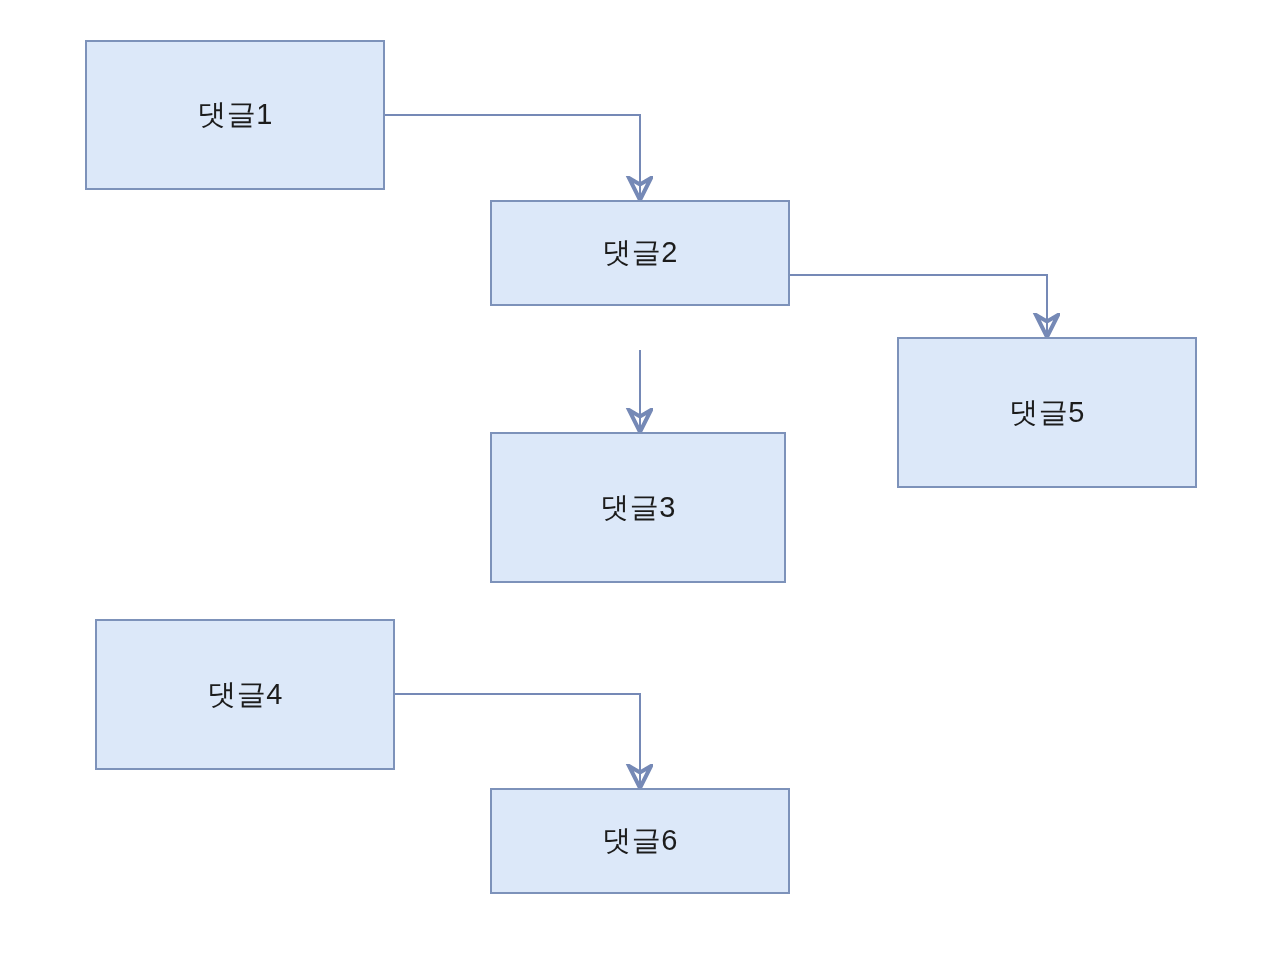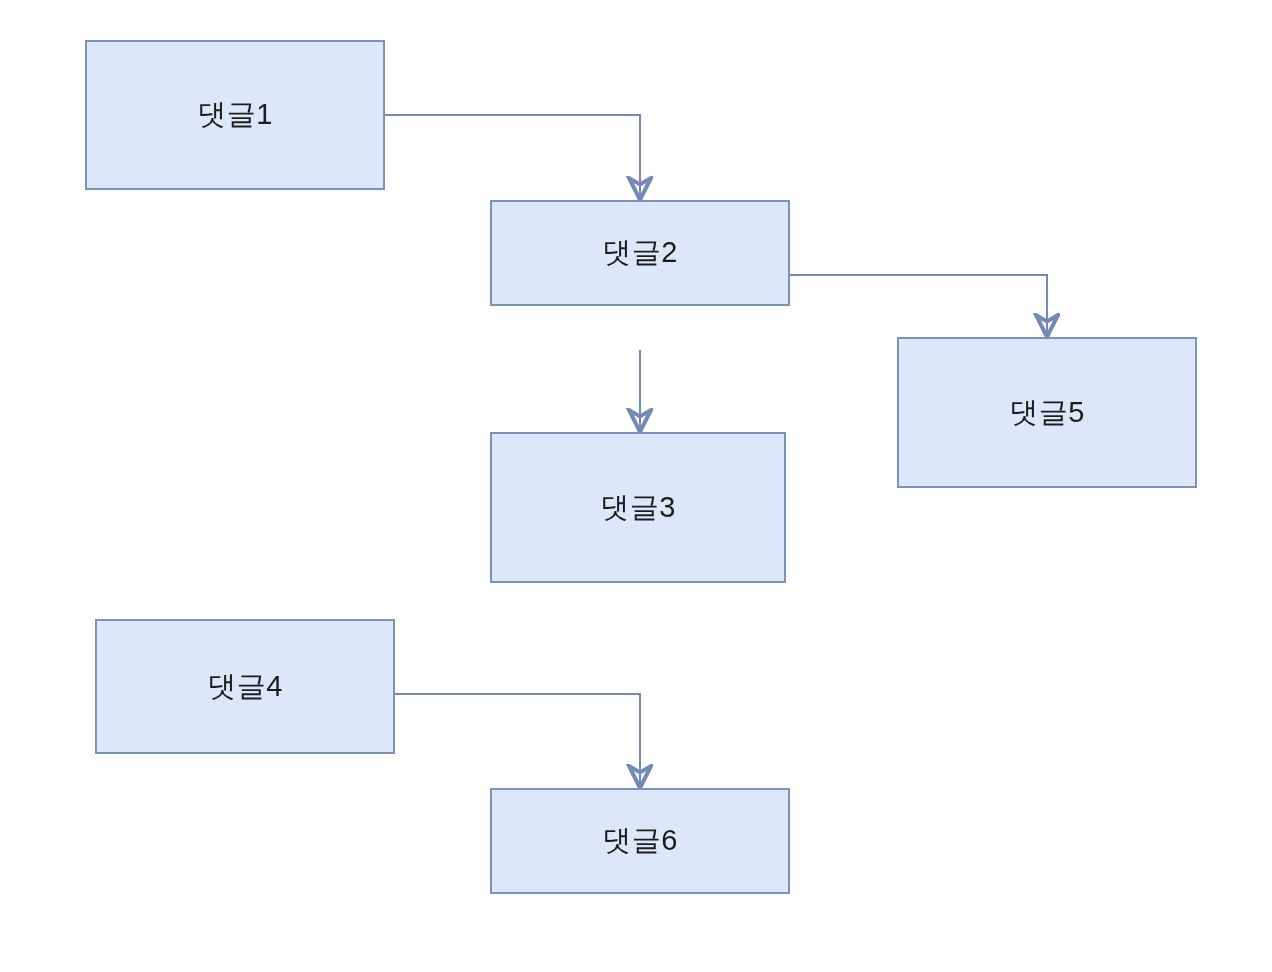--- a/index.html
+++ b/index.html
@@ -67,20 +67,20 @@
       </div>
       <div class="node" style="left: 490px; top: 200px; width: 300px; height: 106px;">
         <span class="node-label">댓글2</span>
       </div>
       <div class="node" style="left: 490px; top: 432px; width: 296px; height: 151px;">
         <span class="node-label">댓글3</span>
       </div>
       <div class="node" style="left: 897px; top: 337px; width: 300px; height: 151px;">
         <span class="node-label">댓글5</span>
       </div>
-      <div class="node" style="left: 95px; top: 619px; width: 300px; height: 135px;">
+      <div class="node" style="left: 95px; top: 619px; width: 300px; height: 151px;">
         <span class="node-label">댓글4</span>
       </div>
       <div class="node" style="left: 490px; top: 788px; width: 300px; height: 106px;">
         <span class="node-label">댓글6</span>
       </div>
     </div>
 </div>
 
 </body></html>

